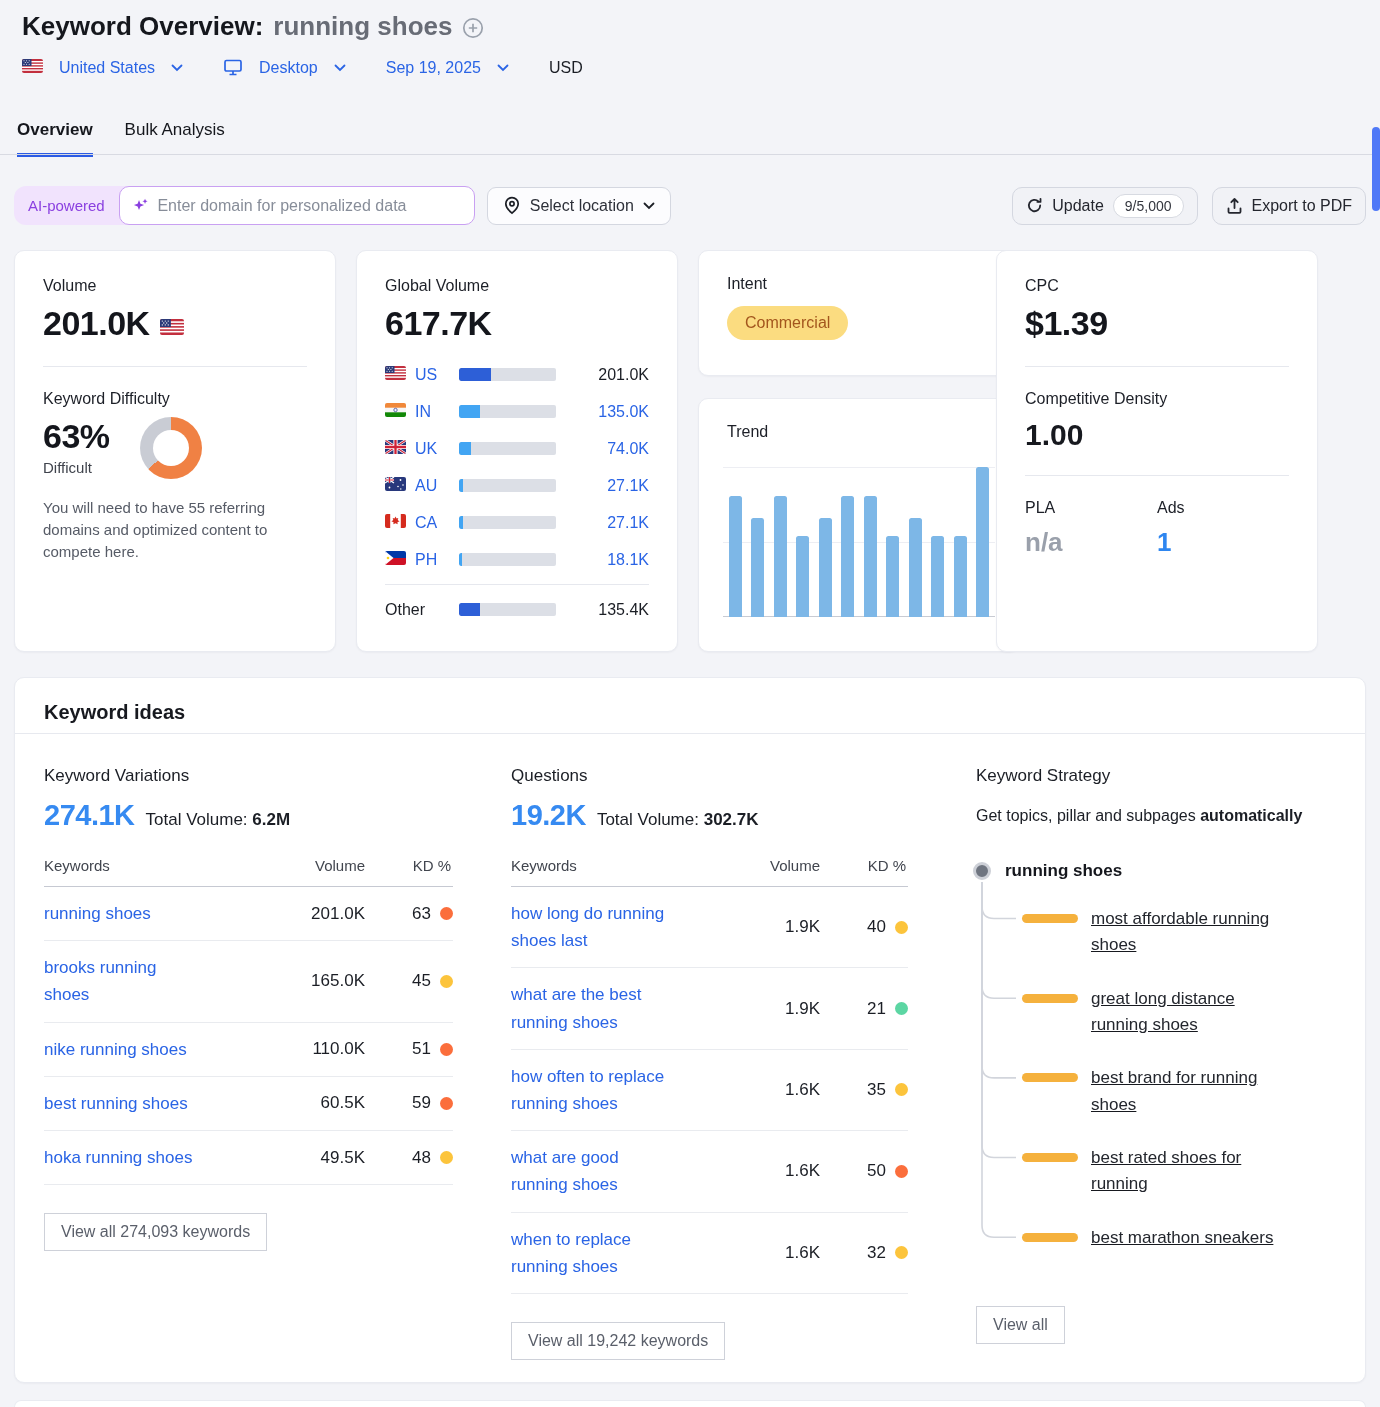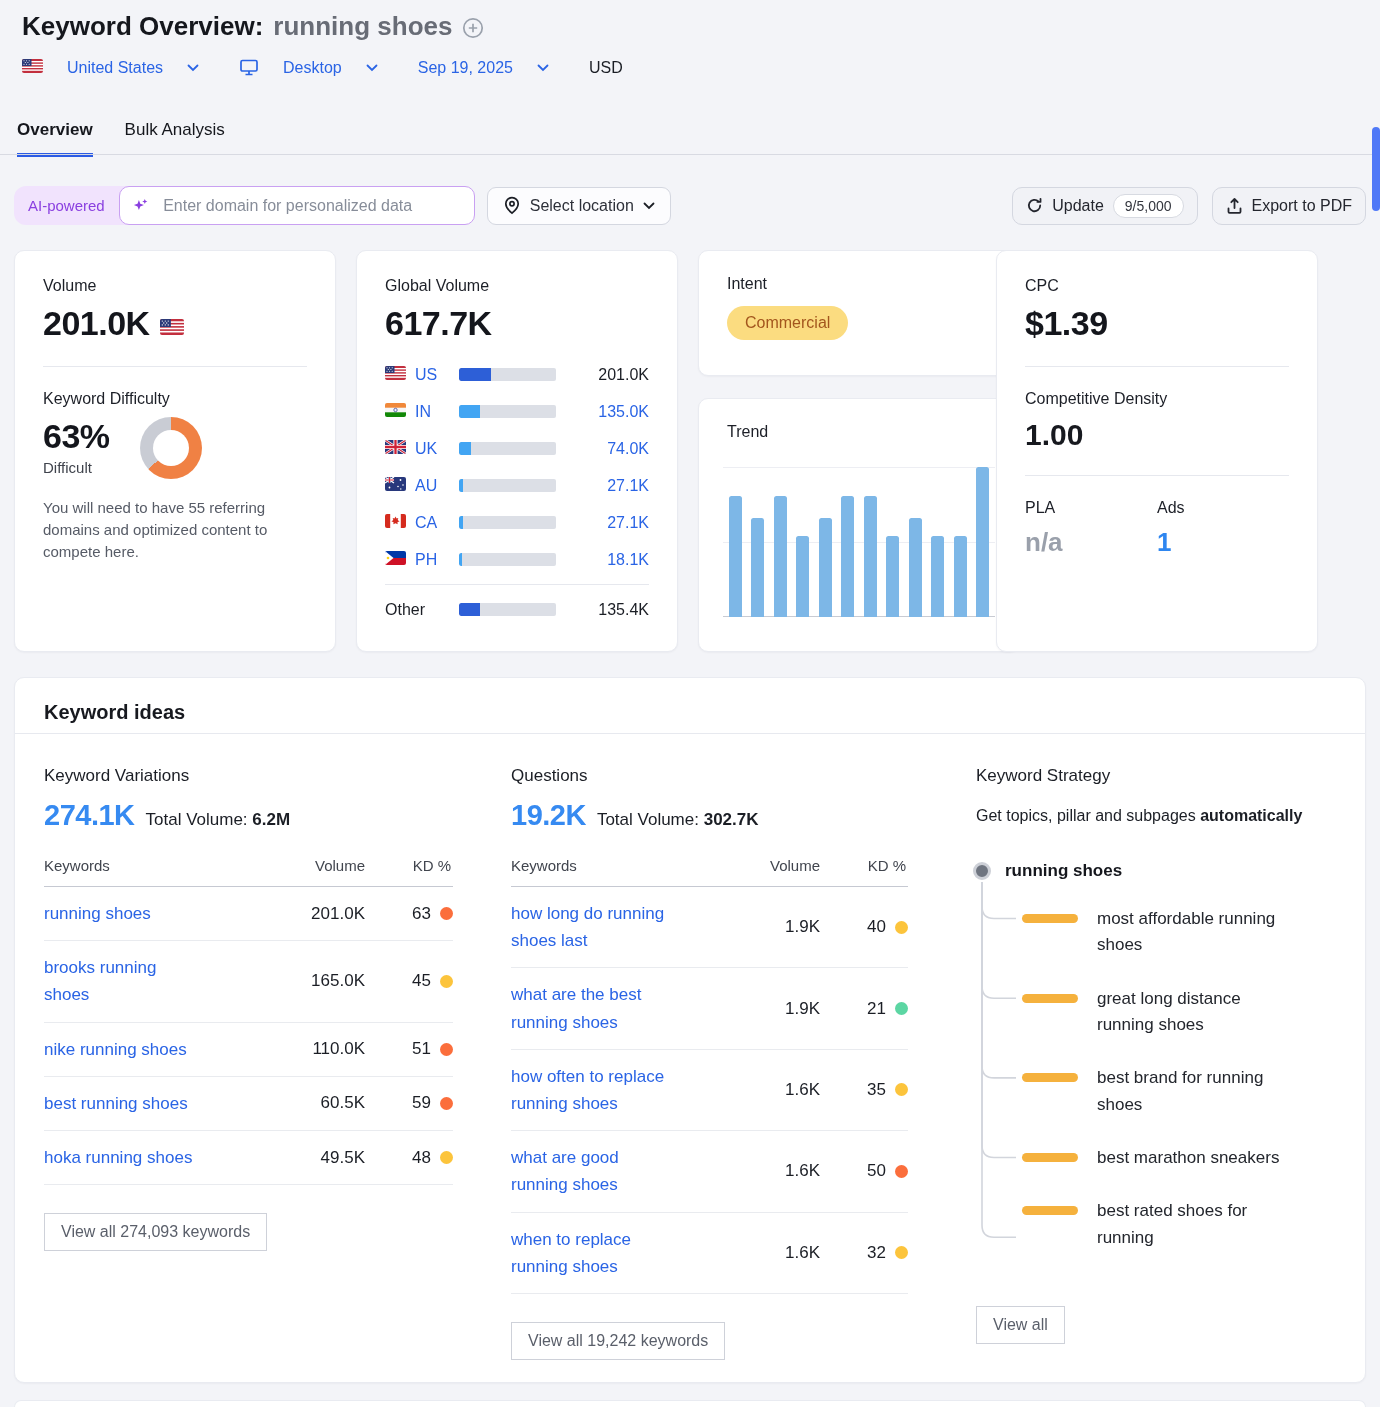--- a/index.html
+++ b/index.html
@@ -5,33 +5,33 @@
   * { margin:0; padding:0; box-sizing:border-box; }
   html,body { width:1380px; height:1407px; overflow:hidden; }
   body { background:#f3f4f8; font-family:"Liberation Sans", sans-serif; color:#17191f; position:relative; }
 
   
   .h1 { position:absolute; top:11px; left:22px; font-size:26px; font-weight:700; color:#15171d; display:flex; align-items:center; gap:10px; }
   .h1 .kw { color:#686c76; font-weight:600; }
   .h1 svg { margin-top:2px; }
 
   .filters { position:absolute; top:58px; left:22px; display:flex; align-items:center; gap:40px; font-size:16px; }
-  .filter { display:flex; align-items:center; gap:24px; color:#2a64e5; cursor:pointer; }
+  .filter { display:flex; align-items:center; gap:16px; color:#2a64e5; cursor:pointer; }
   .filter.static { color:#1b1e25; cursor:default; }
 
   .tabs { position:absolute; top:118px; left:17px; display:flex; gap:32px; font-size:17px; }
   .tab { padding:2px 0 13px; cursor:pointer; color:#15171d; }
   .tab.active { font-weight:700; border-bottom:4px solid #2b5be4; }
   .tabs-divider { position:absolute; top:154px; left:0; width:1380px; height:1px; background:#d8dae2; }
 
   
   .toolbar { position:absolute; top:186px; left:14px; width:1352px; display:flex; align-items:center; }
   .ai-wrap { display:flex; align-items:center; background:#f1e3fd; border-radius:12px; height:39px; }
   .ai-badge { padding:0 14px; font-size:15px; color:#8a3fe0; white-space:nowrap; }
-  .ai-input { display:flex; align-items:center; gap:15px; background:#fff; border:1.5px solid #c9a0f2; border-radius:10px; height:39px; width:356px; padding:0 13px; }
+  .ai-input { display:flex; align-items:center; gap:9px; background:#fff; border:1.5px solid #c9a0f2; border-radius:10px; height:39px; width:356px; padding:0 13px; }
   .ai-input input { border:none; outline:none; font-size:16px; color:#3c4049; width:100%; font-family:"Liberation Sans",sans-serif; background:transparent; }
   .ai-input input::placeholder { color:#878d99; }
   .loc-btn { margin-left:12px; height:38px; display:flex; align-items:center; gap:9px; background:#fcfcfe; border:1px solid #d4d7e0; border-radius:9px; padding:0 15px; font-size:16px; color:#2d3039; cursor:pointer; }
   .toolbar .spacer { flex:1; }
   .tool-btn { height:38px; display:flex; align-items:center; gap:9px; background:#f1f2f6; border:1px solid #d4d7e0; border-radius:10px; padding:0 13px; font-size:16px; color:#24262e; cursor:pointer; }
   .quota-pill { background:#fff; border:1px solid #d7dae1; border-radius:999px; padding:3px 11px; font-size:14px; color:#33363e; }
   .export-btn { margin-left:14px; }
 
   
   .card { position:absolute; background:#fff; border:1px solid #e9ebf1; border-radius:10px; box-shadow:0 1px 2px rgba(20,24,40,.04); }
@@ -102,21 +102,21 @@
   .view-all { display:inline-block; margin-top:28px; padding:9px 16px; background:#fff; border:1px solid #ced1d9; border-radius:0; font-size:16px; color:#5a5f6a; cursor:pointer; }
 
   
   .strategy-sub { margin-top:21px; font-size:16px; color:#1b1e25; }
   #strategy-tree { position:relative; margin-top:36px; }
   #tree-svg { position:absolute; left:0; top:0; pointer-events:none; }
   .tree-root { display:flex; align-items:center; gap:14px; }
   .root-dot { width:12px; height:12px; border-radius:50%; background:#6f7580; border:3px solid #cdd0d7; box-sizing:content-box; margin-left:-3px; }
   .tree-root .root-label { font-size:17px; font-weight:700; color:#15171d; }
   .tree-items { margin-top:25px; }
-  .tree-item { display:flex; gap:19px; padding-left:46px; margin-bottom:27px; cursor:pointer; }
+  .tree-item { display:flex; gap:13px; padding-left:46px; margin-bottom:27px; cursor:pointer;text-decoration:underline; }
   .tree-pill { width:56px; height:9px; border-radius:5px; margin-top:8px; flex-shrink:0; }
   .tree-item .txt { font-size:17px; color:#23262d; white-space:pre-line; line-height:1.55; }
 
   
   .next-card { position:absolute; left:14px; top:1400px; width:1352px; height:7px; background:#fff; border:1px solid #e9ebf1; border-bottom:none; border-radius:10px 10px 0 0; }
   .scroll-thumb { position:absolute; right:0; top:127px; width:8px; height:84px; background:#4f78f7; border-radius:4px; cursor:grab; }
 
   .flag { border-radius:2px; flex-shrink:0; display:inline-block; }
 </style>
 </head>
@@ -562,26 +562,26 @@
               <span class="txt">great long distance
 running shoes</span>
             </div>
             <div class="tree-item">
               <span class="tree-pill" style="background:#f5b13d"></span>
               <span class="txt">best brand for running
 shoes</span>
             </div>
             <div class="tree-item">
               <span class="tree-pill" style="background:#f5b13d"></span>
-              <span class="txt">best marathon sneakers</span>
+              <span class="txt">best rated shoes for
+running</span>
             </div>
             <div class="tree-item">
               <span class="tree-pill" style="background:#f5b13d"></span>
-              <span class="txt">best rated shoes for
-running</span>
+              <span class="txt">best marathon sneakers</span>
             </div>
           </div>
       </div>
       <button class="view-all">View all</button>
     </div>
 
   </div>
 </div>
 
 <div class="next-card"></div>

